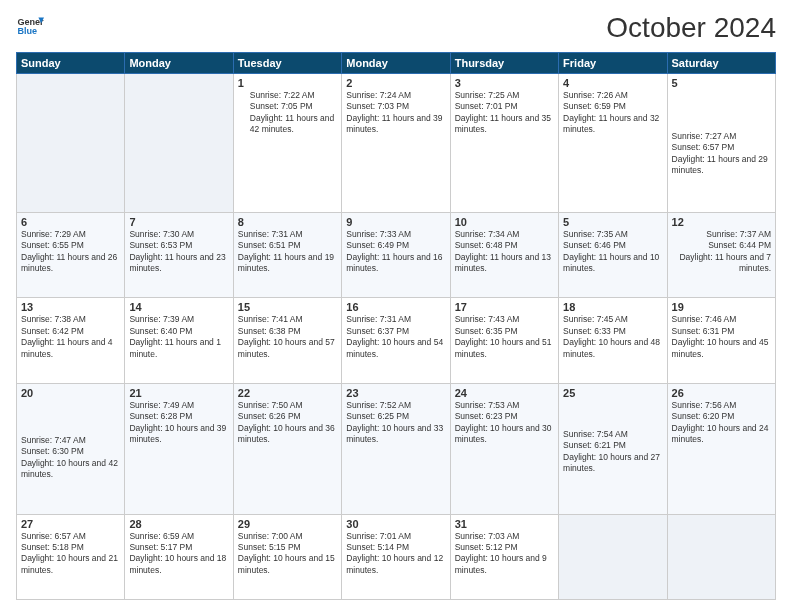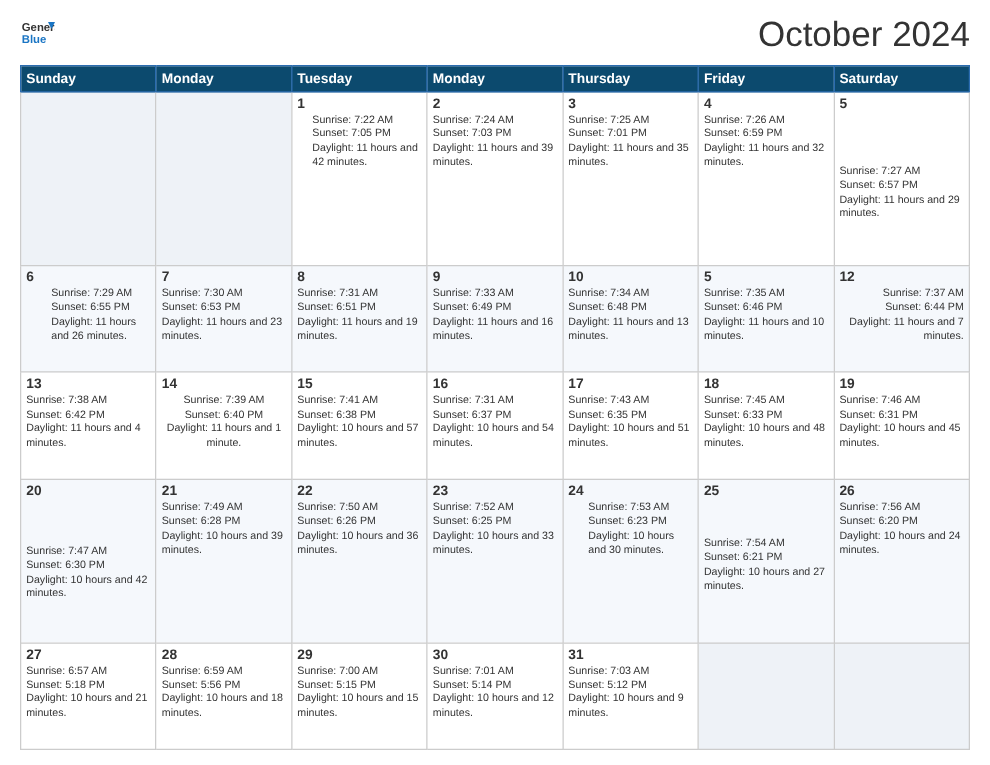--- a/index.html
+++ b/index.html
@@ -150,21 +150,21 @@
           <td>
             <span class="day-num">5</span>
             <div class="day-info" style="white-space: pre-line; margin-top: 42px;">Sunrise: 7:27 AM
 Sunset: 6:57 PM
 Daylight: 11 hours and 29 minutes.</div>
           </td>
         </tr>
         <tr>
           <td>
             <span class="day-num">6</span>
-            <div class="day-info" style="white-space: pre-line; margin-left: 20px;">Sunrise: 7:29 AM
+            <div class="day-info" style="white-space: pre-line;">Sunrise: 7:29 AM
 Sunset: 6:55 PM
 Daylight: 11 hours and 26 minutes.</div>
           </td>
           <td>
             <span class="day-num">7</span>
             <div class="day-info" style="white-space: pre-line;">Sunrise: 7:30 AM
 Sunset: 6:53 PM
 Daylight: 11 hours and 23 minutes.</div>
           </td>
           <td>
@@ -200,21 +200,21 @@
         </tr>
         <tr>
           <td>
             <span class="day-num">13</span>
             <div class="day-info" style="white-space: pre-line;">Sunrise: 7:38 AM
 Sunset: 6:42 PM
 Daylight: 11 hours and 4 minutes.</div>
           </td>
           <td>
             <span class="day-num">14</span>
-            <div class="day-info" style="white-space: pre-line; text-align: center;">Sunrise: 7:39 AM
+            <div class="day-info" style="white-space: pre-line;">Sunrise: 7:39 AM
 Sunset: 6:40 PM
 Daylight: 11 hours and 1 minute.</div>
           </td>
           <td>
             <span class="day-num">15</span>
             <div class="day-info" style="white-space: pre-line;">Sunrise: 7:41 AM
 Sunset: 6:38 PM
 Daylight: 10 hours and 57 minutes.</div>
           </td>
           <td>
@@ -262,21 +262,21 @@
 Daylight: 10 hours and 36 minutes.</div>
           </td>
           <td>
             <span class="day-num">23</span>
             <div class="day-info" style="white-space: pre-line;">Sunrise: 7:52 AM
 Sunset: 6:25 PM
 Daylight: 10 hours and 33 minutes.</div>
           </td>
           <td>
             <span class="day-num">24</span>
-            <div class="day-info" style="white-space: pre-line; margin-left: 16px;">Sunrise: 7:53 AM
+            <div class="day-info" style="white-space: pre-line;">Sunrise: 7:53 AM
 Sunset: 6:23 PM
 Daylight: 10 hours and 30 minutes.</div>
           </td>
           <td>
             <span class="day-num">25</span>
             <div class="day-info" style="white-space: pre-line; margin-top: 30px;">Sunrise: 7:54 AM
 Sunset: 6:21 PM
 Daylight: 10 hours and 27 minutes.</div>
           </td>
           <td>
@@ -289,21 +289,21 @@
         <tr>
           <td>
             <span class="day-num">27</span>
             <div class="day-info" style="white-space: pre-line;">Sunrise: 6:57 AM
 Sunset: 5:18 PM
 Daylight: 10 hours and 21 minutes.</div>
           </td>
           <td>
             <span class="day-num">28</span>
             <div class="day-info" style="white-space: pre-line;">Sunrise: 6:59 AM
-Sunset: 5:56 PM
+Sunset: 5:17 PM
 Daylight: 10 hours and 18 minutes.</div>
           </td>
           <td>
             <span class="day-num">29</span>
             <div class="day-info" style="white-space: pre-line;">Sunrise: 7:00 AM
 Sunset: 5:15 PM
 Daylight: 10 hours and 15 minutes.</div>
           </td>
           <td>
             <span class="day-num">30</span>

